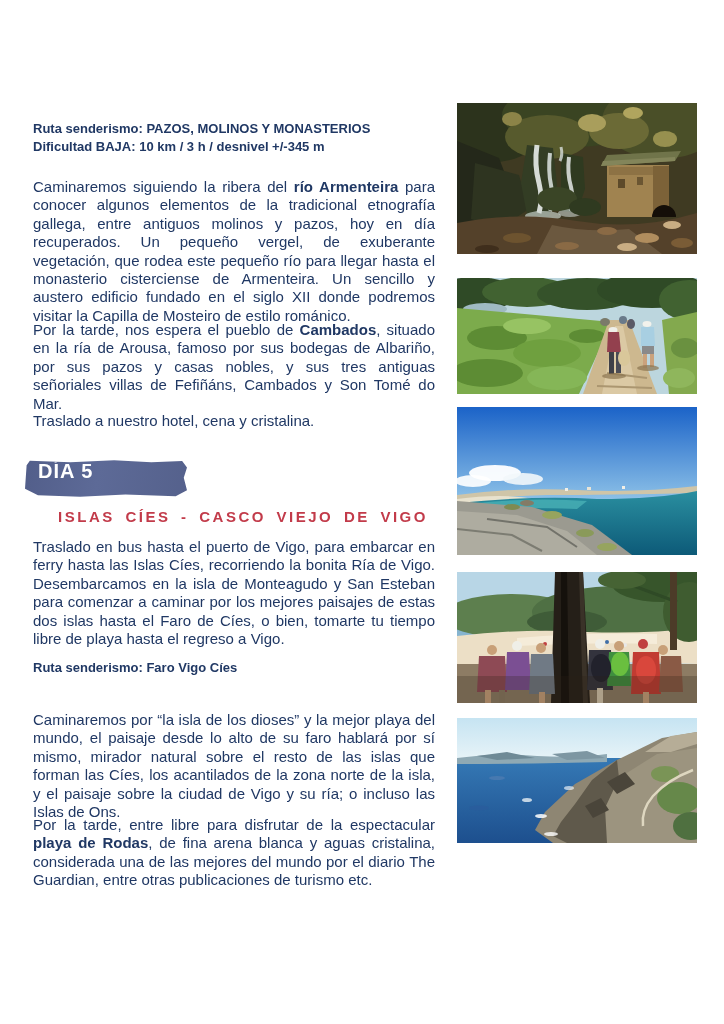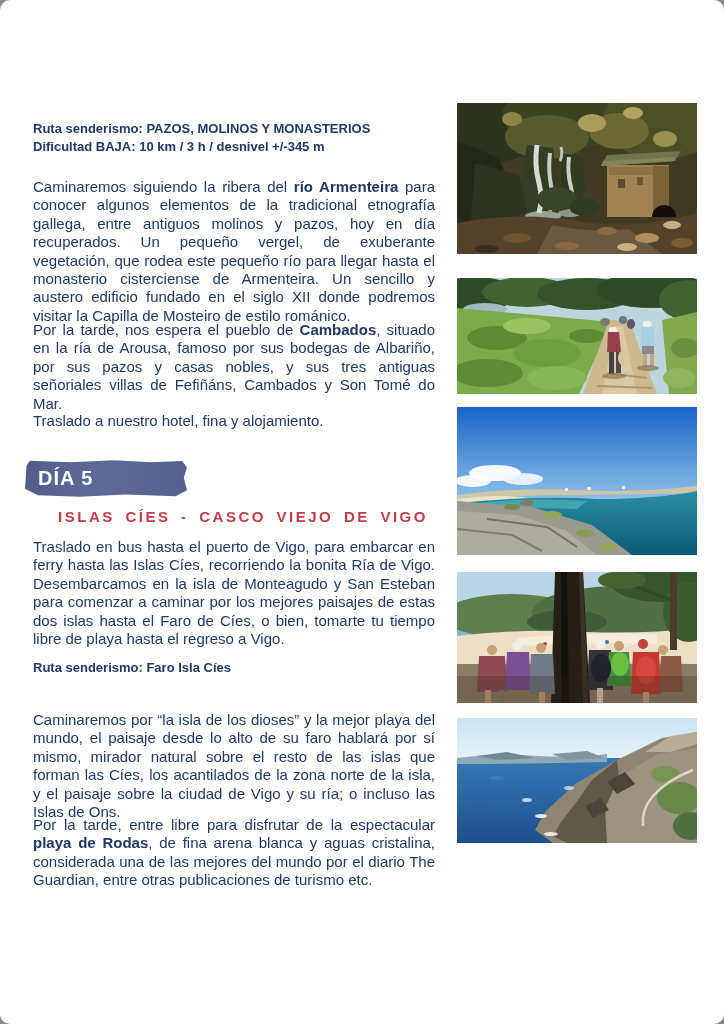--- a/index.html
+++ b/index.html
@@ -1,33 +1,33 @@
 <!DOCTYPE html>
 <html><head>
 <meta charset="utf-8">
 <style>
   html,body{margin:0;padding:0;background:#888;}
   .page{
     position:relative;width:724px;height:1024px;background:#ffffff;
-    font-family:"Liberation Sans", sans-serif;overflow:hidden;margin:0 auto;border-radius:10px;
+    font-family:"Liberation Sans", sans-serif;overflow:hidden;margin:0 auto;
   }
   .textblock{
     position:absolute;left:33px;width:402px;color:#203864;
     font-size:15px;line-height:18.4px;text-align:justify;
   }
   .textblock b{font-weight:bold;}
   .route-title{
     position:absolute;left:33px;width:402px;color:#203864;
     font-size:13px;line-height:18.4px;font-weight:bold;text-align:left;
   }
   .day-banner{
     position:absolute;left:25px;top:460px;width:162px;height:37px;
     background:linear-gradient(100deg,#525e8a 0%,#5d6a97 45%,#55618c 100%);
     clip-path:polygon(1% 14%,3% 2%,28% 6%,55% 1%,78% 6%,97% 3%,100% 20%,98% 48%,100% 82%,93% 98%,62% 93%,34% 99%,8% 95%,0% 78%);
-    display:flex;align-items:center;
+    display:flex;align-items:flex-start;
   }
   .day-banner span{
     color:#ffffff;font-size:20px;font-weight:bold;letter-spacing:1px;padding-left:13px;
   }
   .red-heading{
     position:absolute;left:33px;top:508px;width:420px;color:#c23b4a;
     font-size:15px;font-weight:bold;letter-spacing:2.5px;word-spacing:4px;text-align:center;
   }
   .photo{
     position:absolute;left:457px;width:240px;overflow:hidden;background:#ddd;
@@ -48,32 +48,32 @@
 
     <div class="route-title" style="top:120px;">
       <div>Ruta senderismo: PAZOS, MOLINOS Y MONASTERIOS</div>
       <div>Dificultad BAJA: 10 km / 3 h / desnivel +/-345 m</div>
     </div>
 
     <p class="textblock" style="top:178px;margin:0;"><span>Caminaremos siguiendo la ribera del </span><b>río Armenteira</b><span> para conocer algunos elementos de la tradicional etnografía gallega, entre antiguos molinos y pazos, hoy en día recuperados. Un pequeño vergel, de exuberante vegetación, que rodea este pequeño río para llegar hasta el monasterio cisterciense de Armenteira. Un sencillo y austero edificio fundado en el siglo XII donde podremos visitar la Capilla de Mosteiro de estilo románico.</span></p>
 
     <p class="textblock" style="top:321px;margin:0;"><span>Por la tarde, nos espera el pueblo de </span><b>Cambados</b><span>, situado en la ría de Arousa, famoso por sus bodegas de Albariño, por sus pazos y casas nobles, y sus tres antiguas señoriales villas de Fefiñáns, Cambados y Son Tomé do Mar.</span></p>
 
-    <p class="textblock" style="top:412px;margin:0;">Traslado a nuestro hotel, fina y alojamiento.</p>
+    <p class="textblock" style="top:412px;margin:0;">Traslado a nuestro hotel, cena y cristalina.</p>
 
     <div class="day-banner">
       <span>DÍA 5</span>
     </div>
 
     <div class="red-heading">ISLAS CÍES - CASCO VIEJO DE VIGO</div>
 
     <p class="textblock" style="top:538px;margin:0;">Traslado en bus hasta el puerto de Vigo, para embarcar en ferry hasta las Islas Cíes, recorriendo la bonita Ría de Vigo. Desembarcamos en la isla de Monteagudo y San Esteban para comenzar a caminar por los mejores paisajes de estas dos islas hasta el Faro de Cíes, o bien, tomarte tu tiempo libre de playa hasta el regreso a Vigo.</p>
 
     <div class="route-title" style="top:659px;">
-      <div>Ruta senderismo: Faro Isla Cíes</div>
+      <div>Ruta senderismo: Faro Vigo Cíes</div>
     </div>
 
     <p class="textblock" style="top:711px;margin:0;">Caminaremos por “la isla de los dioses” y la mejor playa del mundo, el paisaje desde lo alto de su faro hablará por sí mismo, mirador natural sobre el resto de las islas que forman las Cíes, los acantilados de la zona norte de la isla, y el paisaje sobre la ciudad de Vigo y su ría; o incluso las Islas de Ons.</p>
 
     <p class="textblock" style="top:816px;margin:0;"><span>Por la tarde, entre libre para disfrutar de la espectacular </span><b>playa de Rodas</b><span>, de fina arena blanca y aguas cristalina, considerada una de las mejores del mundo por el diario The Guardian, entre otras publicaciones de turismo etc.</span></p>
 
   </div>
 
   <div>
 

